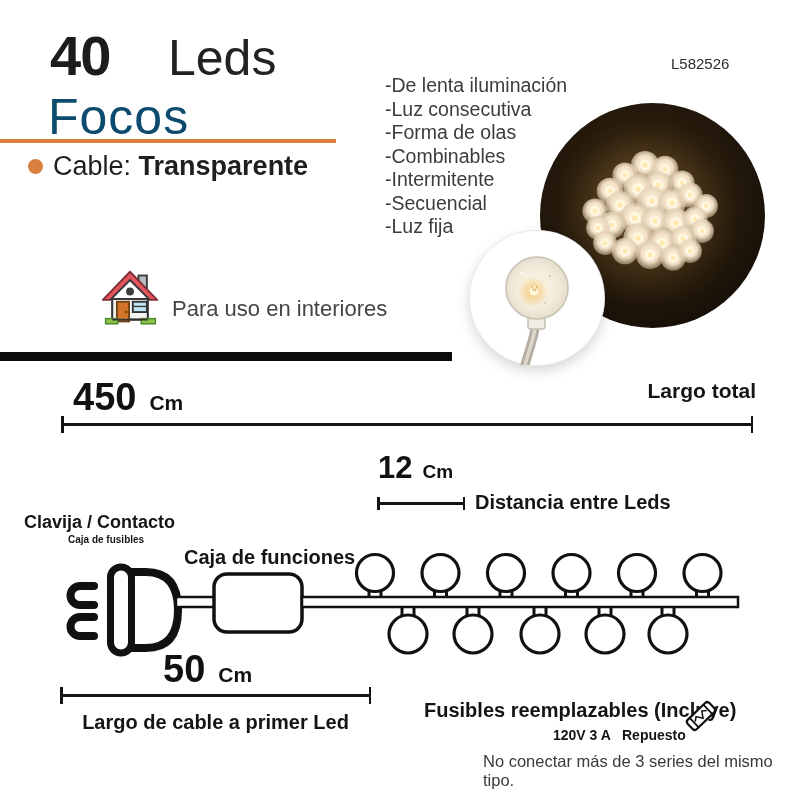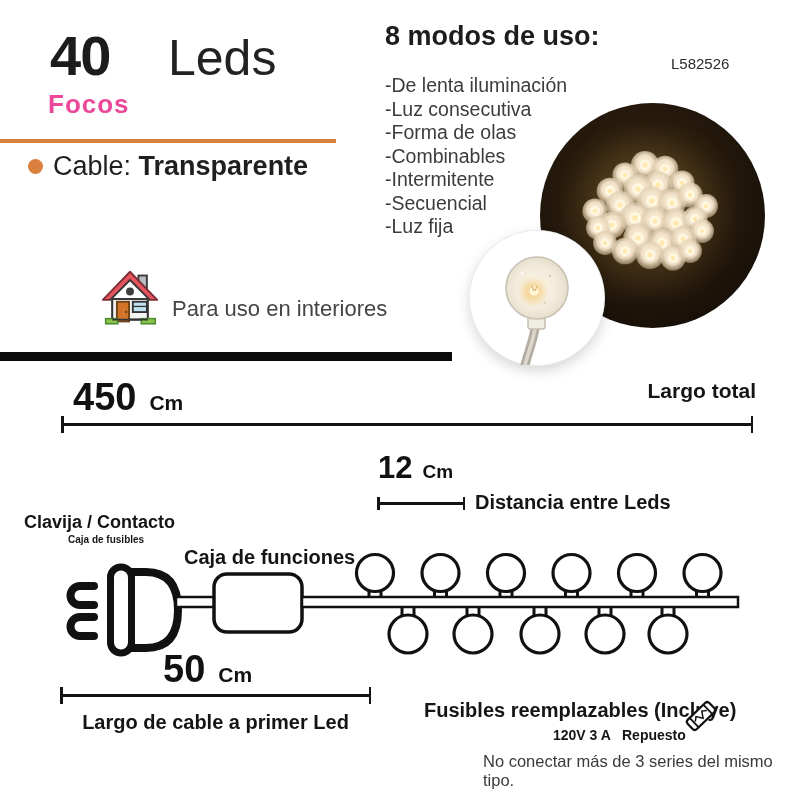--- a/index.html
+++ b/index.html
@@ -3,21 +3,21 @@
 <meta charset="utf-8">
 <style>
   html,body{margin:0;padding:0;background:#ffffff;}
   #stage{position:relative;width:800px;height:800px;background:#ffffff;overflow:hidden;
          font-family:"Liberation Sans", sans-serif;color:#1c1c1c;}
   .abs{position:absolute;}
 
   
   .count{left:50px;top:28px;font-size:56px;font-weight:700;letter-spacing:-1px;line-height:1;}
   .count-unit{left:168px;top:33px;font-size:50px;font-weight:400;line-height:1;color:#222;}
-  .subtitle{left:48px;top:90px;font-size:26px;font-weight:700;letter-spacing:1px;color:#ec4899;line-height:1.1;}
+  .subtitle{left:48px;top:90px;font-size:50px;font-weight:400;letter-spacing:1px;color:#0c4a6e;line-height:1.1;}
   .accent-line{left:0;top:139px;width:336px;height:4px;background:#D9803E;}
 
   .feature-row{left:28px;display:flex;align-items:flex-start;}
   .dot{width:15px;height:15px;border-radius:50%;background:#D9803E;margin-top:8px;flex:0 0 auto;}
   .feature-text{margin-left:10px;font-size:27px;color:#1f1f1f;}
   .feature-text b{font-weight:700;}
 
   .indoor-note{left:172px;top:296px;font-size:22px;color:#444;}
   .black-bar{left:0;top:352px;width:452px;height:9px;background:#0b0b0b;}
 
@@ -81,21 +81,20 @@
     <circle cx="28" cy="46" r="1.3" fill="#6e4316"></circle>
     <rect x="35" y="35" width="15" height="11" fill="#bfe3f2" stroke="#333" stroke-width="2"></rect>
     <line x1="35" y1="40" x2="50" y2="40" stroke="#333" stroke-width="1.4"></line>
     <rect x="6" y="53" width="13" height="5.5" fill="#8bc34a" stroke="#4c8a2e" stroke-width="1.6"></rect>
     <rect x="44" y="53" width="15" height="5.5" fill="#8bc34a" stroke="#4c8a2e" stroke-width="1.6"></rect>
     <line x1="13" y1="54" x2="51" y2="54" stroke="#333" stroke-width="2"></line>
   </svg>
   <div class="abs indoor-note">Para uso en interiores</div>
   <div class="abs black-bar"></div>
 
-  <div class="abs modes-title">8 modos de uso:</div>
   <div class="abs modes-list">
     <div>-De lenta iluminación</div>
     <div>-Luz consecutiva</div>
     <div>-Forma de olas</div>
     <div>-Combinables</div>
     <div>-Intermitente</div>
     <div>-Secuencial</div>
     <div>-Luz fija</div>
   </div>
   <div class="abs product-code">L582526</div>

